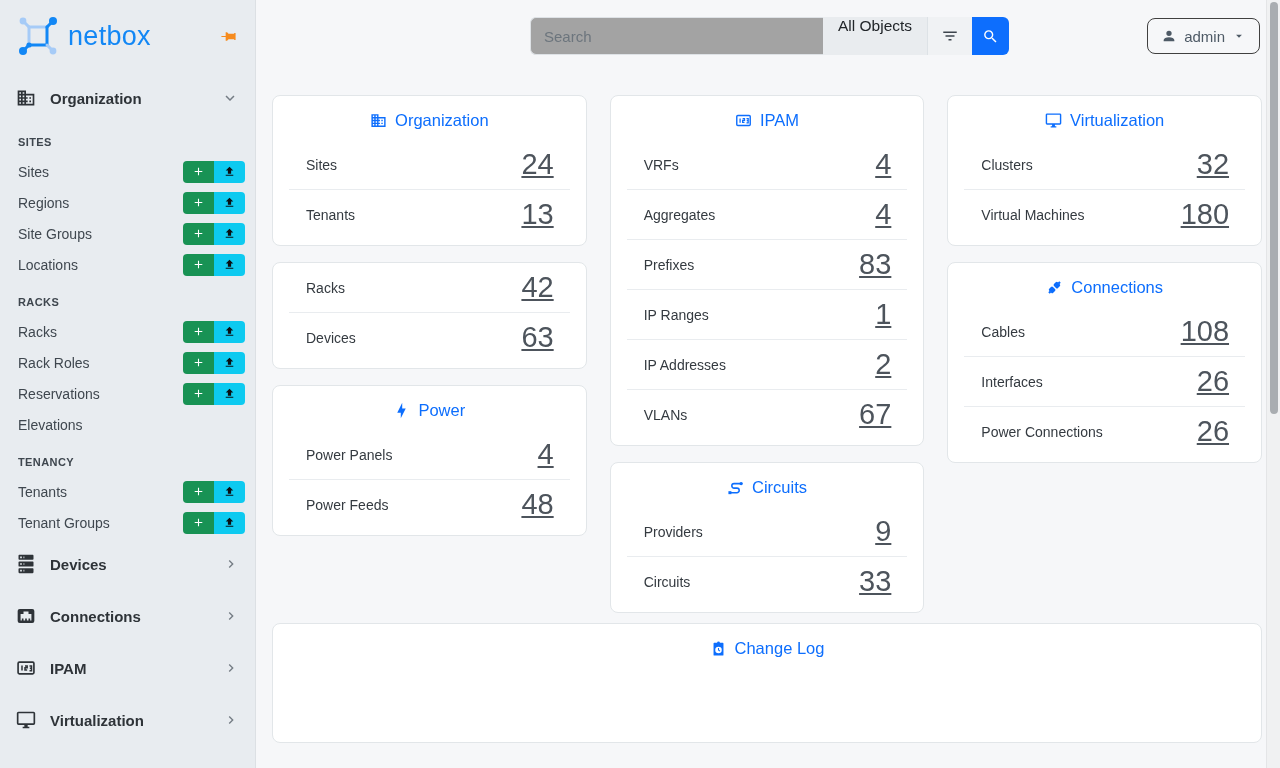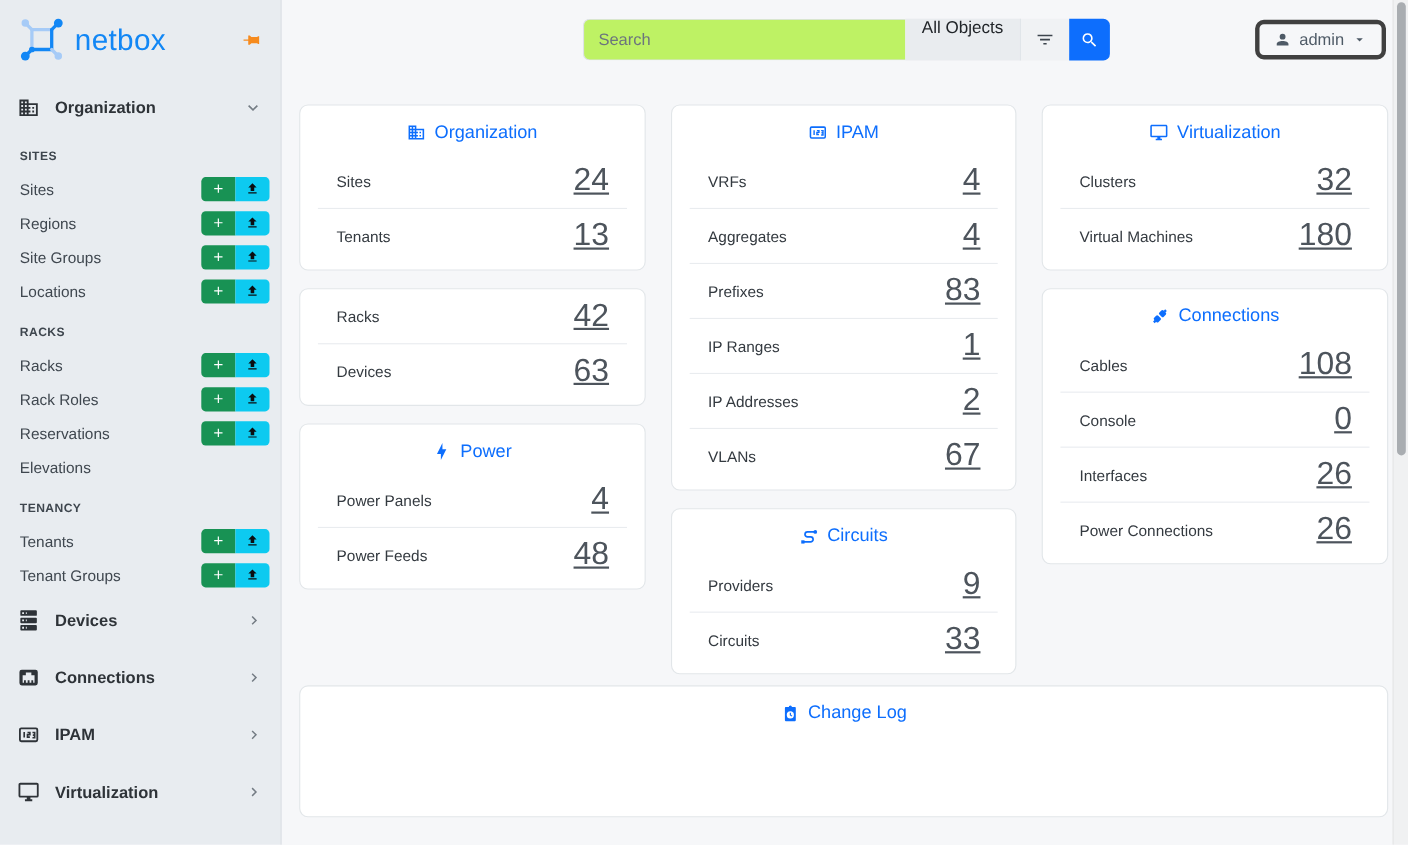--- a/index.html
+++ b/index.html
@@ -38,38 +38,38 @@
   }
   .btn-add { background:#189254; color:#fff; border-radius:4px 0 0 4px; }
   .btn-import { background:#0dcaf0; color:#0b0e11; border-radius:0 4px 4px 0; }
   
   .content { flex:1; height:768px; padding:0 18px 0 16px; position:relative; overflow:hidden; }
   .topbar { position:relative; height:95px; }
   .search-group { position:absolute; left:258px; top:17px; display:flex; height:38px; }
   .search-input {
     width:293px; height:38px; border:1px solid #dee2e6; border-right:none;
     border-radius:6px 0 0 6px; padding:0 13px; font-size:15px; color:#212529;
-    font-family:"Liberation Sans", sans-serif; background:#bef264; outline:none;
+    font-family:"Liberation Sans", sans-serif; background:#a3a3a3; outline:none;
   }
   .search-input::placeholder { color:#6c757d; }
   .scope-seg {
     background:#e9ecef; display:flex; align-items:flex-start; padding:0 15px;
     font-size:15.5px; color:#212529; cursor:pointer; white-space:nowrap;
   }
   .filter-seg {
     width:45px; background:#f0f2f4; border-left:1px solid #dde2e6;
     display:flex; align-items:center; justify-content:center; color:#3d454d; cursor:pointer;
   }
   .search-btn {
     width:37px; background:#0d6efd; border:none; border-radius:0 6px 6px 0;
     display:flex; align-items:center; justify-content:center; color:#fff; cursor:pointer;
   }
   .user-btn {
     position:absolute; right:2px; top:18px; height:36px; display:flex; align-items:center;
-    gap:7px; padding:0 13px; border:4px solid #404040; border-radius:8px;
+    gap:7px; padding:0 13px; border:1px solid #404040; border-radius:8px;
     color:#4e5a66; font-size:15px; background:transparent; cursor:pointer;
     font-family:"Liberation Sans", sans-serif;
   }
   
   .grid { display:flex; gap:23px; }
   .col { display:flex; flex-direction:column; gap:16px; width:315px; }
   .card {
     background:#fff; border:1px solid #e2e6e9; border-radius:8px; padding-bottom:6px;
   }
   .card-title {
@@ -500,24 +500,20 @@
                 <rect x="20" y="10.5" width="3" height="3"></rect>
               </g>
             </svg>
           <span>Connections</span>
         </div>
         <div class="stat-row">
           <span class="stat-label">Cables</span>
           <span class="stat-value">108</span>
         </div>
         <div class="stat-row">
-          <span class="stat-label">Console</span>
-          <span class="stat-value">0</span>
-        </div>
-        <div class="stat-row">
           <span class="stat-label">Interfaces</span>
           <span class="stat-value">26</span>
         </div>
         <div class="stat-row">
           <span class="stat-label">Power Connections</span>
           <span class="stat-value">26</span>
         </div>
       </section>
     </div>
   </div>

